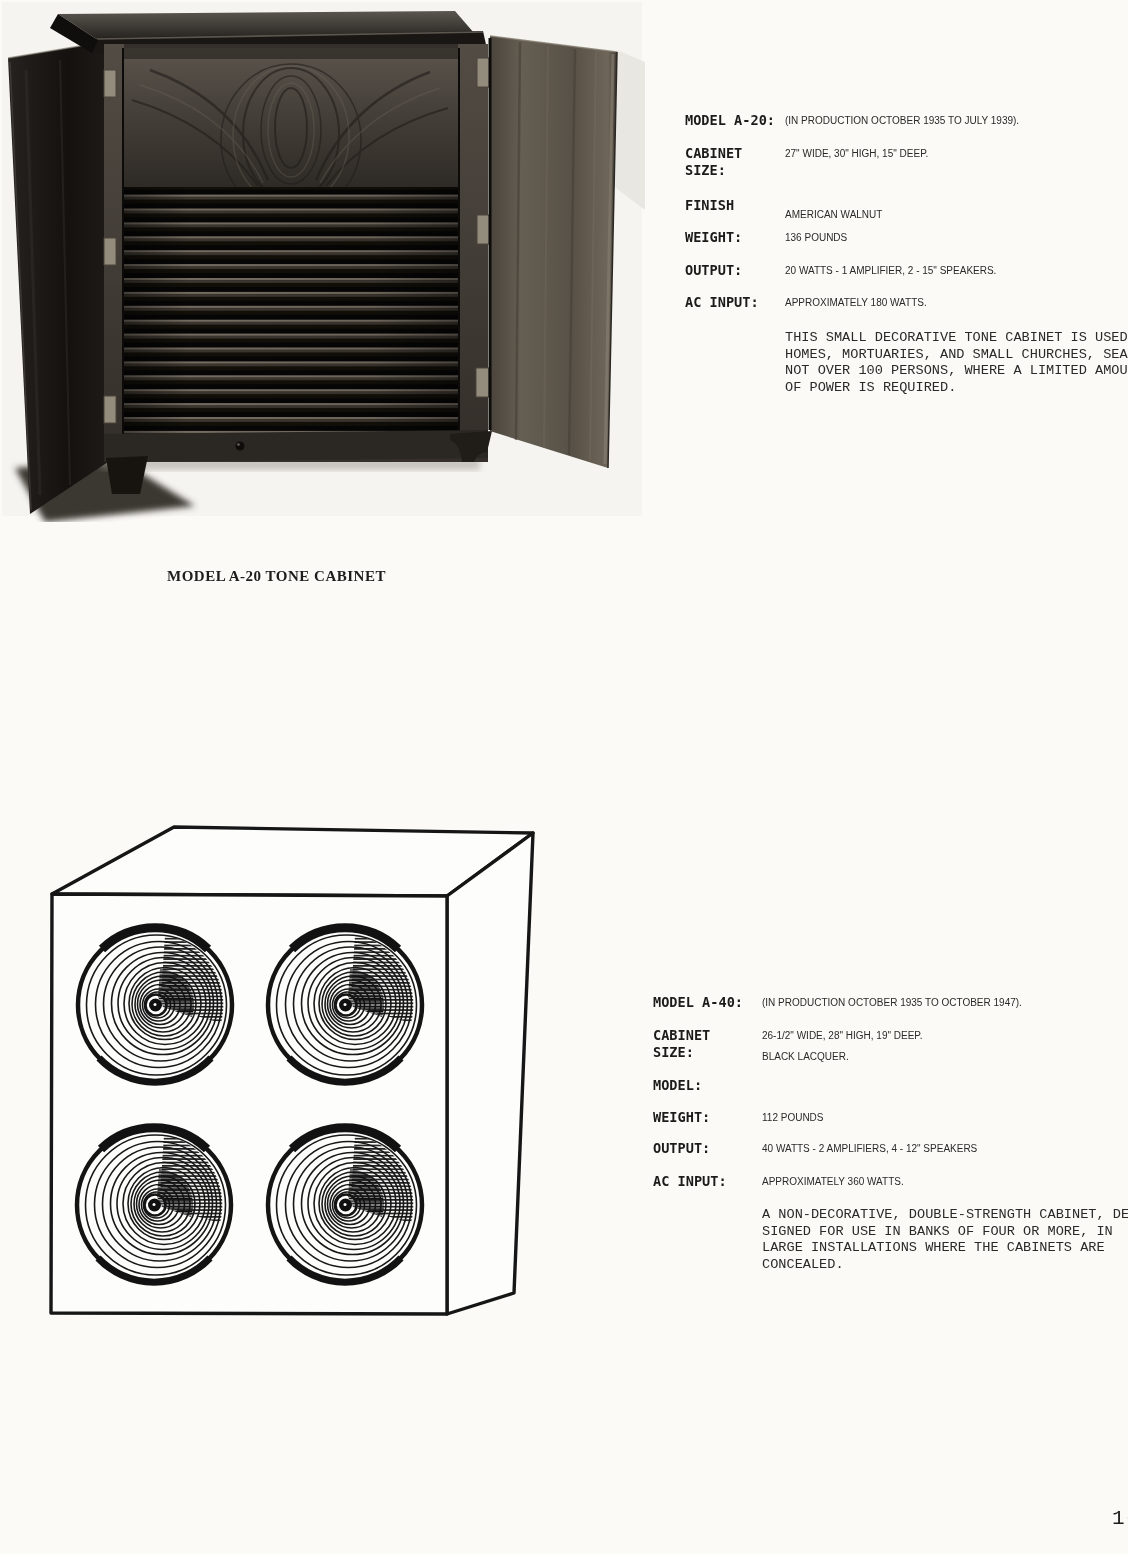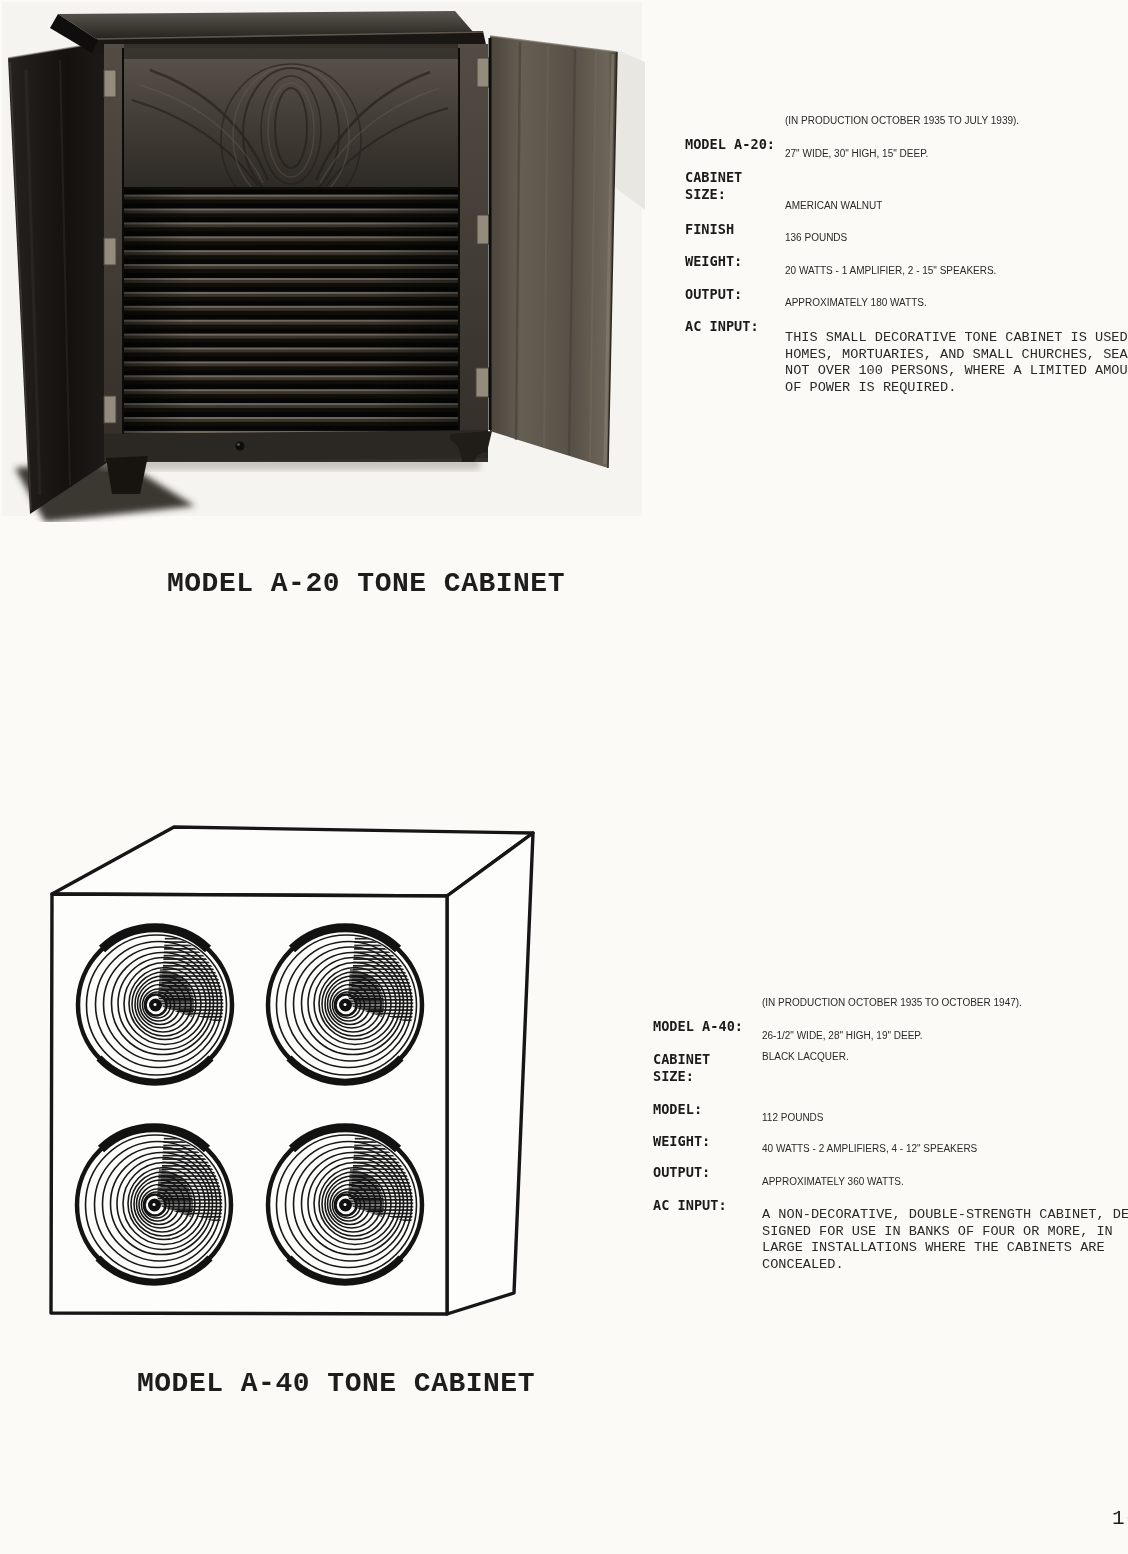--- a/index.html
+++ b/index.html
@@ -6,39 +6,39 @@
   #page{
     position:relative; width:1128px; height:1554px;
     background:#fbfaf7; overflow:hidden;
     font-family:"Liberation Mono", monospace;
     color:#262421;
   }
   .spec-label{
     position:absolute;
     font-family:"DejaVu Sans Mono", monospace;
     font-weight:bold; font-size:13.6px; line-height:17px;
-    color:#1c1b19; white-space:pre-line; letter-spacing:0;margin-top:24px;
+    color:#1c1b19; white-space:pre-line; letter-spacing:0;
   }
   .spec-value{
     position:absolute;
     font-family:Liberation Sans, sans-serif;
     font-size:10px; line-height:17px;
     color:#2b2927; white-space:pre;
   }
   .para{
     position:absolute;
     font-family:"Liberation Mono", monospace;
     font-size:13.6px; line-height:16.5px;
     color:#2b2927;
   }
   .para div{white-space:pre;}
   .caption{
     position:absolute;
-    font-family:Liberation Mono, monospace;
-    font-weight:700; font-size:28px; letter-spacing:.5px;
+    font-family:Liberation Serif, serif;
+    font-weight:700; font-size:15px; letter-spacing:.5px;
     color:#1e1d1b; white-space:pre;
   }
   .pagenum{
     position:absolute; left:1112px; top:1507px;
     font-family:"Liberation Mono", monospace;
     font-size:21px; color:#1e1d1b; white-space:pre;
   }
   .figure{position:absolute;}
 </style>
 </head>
@@ -170,21 +170,21 @@
       </g>
     </svg>
   </div>
 
   <span class="spec-label" style="left:685px;top:112px">MODEL A-20:</span>
   <span class="spec-value" style="left:785px;top:112px">(IN PRODUCTION OCTOBER 1935 TO JULY 1939).</span>
   <span class="spec-label" style="left:685px;top:145px">CABINET
 SIZE:</span>
   <span class="spec-value" style="left:785px;top:145px">27" WIDE, 30" HIGH, 15" DEEP.</span>
   <span class="spec-label" style="left:685px;top:197px">FINISH</span>
-  <span class="spec-value" style="left:785px;top:197px">AMERICAN WALNUT</span>
+  <span class="spec-value" style="left:785px;top:206px">AMERICAN WALNUT</span>
   <span class="spec-label" style="left:685px;top:229px">WEIGHT:</span>
   <span class="spec-value" style="left:785px;top:229px">136 POUNDS</span>
   <span class="spec-label" style="left:685px;top:262px">OUTPUT:</span>
   <span class="spec-value" style="left:785px;top:262px">20 WATTS - 1 AMPLIFIER, 2 - 15" SPEAKERS.</span>
   <span class="spec-label" style="left:685px;top:294px">AC INPUT:</span>
   <span class="spec-value" style="left:785px;top:294px">APPROXIMATELY 180 WATTS.</span>
 
   <div class="para" style="left:785px;top:330px">
     <div>THIS SMALL DECORATIVE TONE CABINET IS USED</div>
     <div>HOMES, MORTUARIES, AND SMALL CHURCHES, SEATING</div>
@@ -261,17 +261,16 @@
   <span class="spec-label" style="left:653px;top:1173px">AC INPUT:</span>
   <span class="spec-value" style="left:762px;top:1173px">APPROXIMATELY 360 WATTS.</span>
 
   <div class="para" style="left:762px;top:1207px">
     <div>A NON-DECORATIVE, DOUBLE-STRENGTH CABINET, DE-</div>
     <div>SIGNED FOR USE IN BANKS OF FOUR OR MORE, IN</div>
     <div>LARGE INSTALLATIONS WHERE THE CABINETS ARE</div>
     <div>CONCEALED.</div>
   </div>
 
-  <div class="caption" style="left:137px;top:1368px">MODEL A-40 TONE CABINET</div>
 
   <div class="pagenum">1-</div>
 
 </div>
 
 </body></html>

